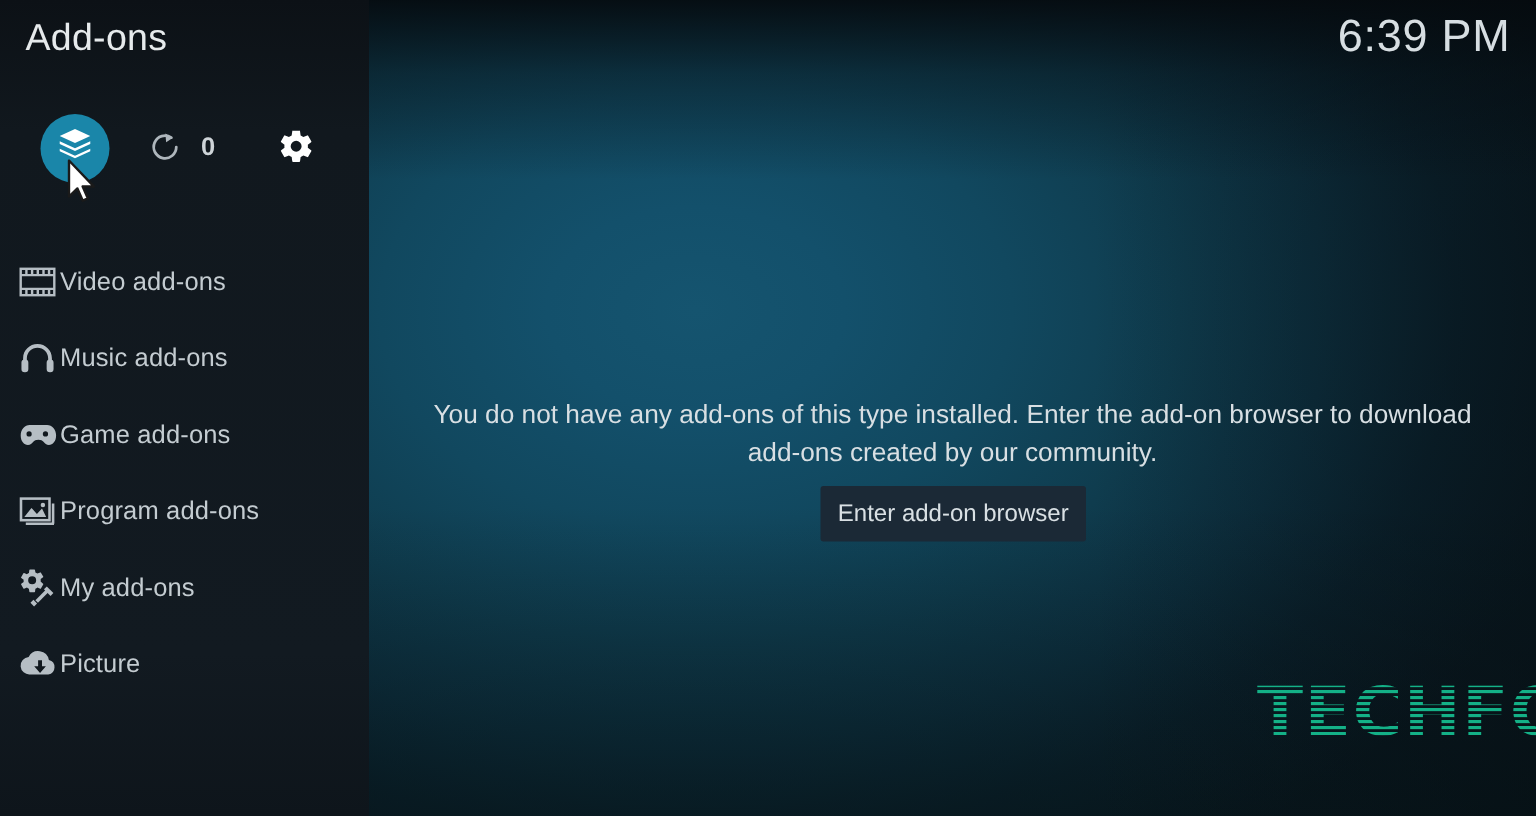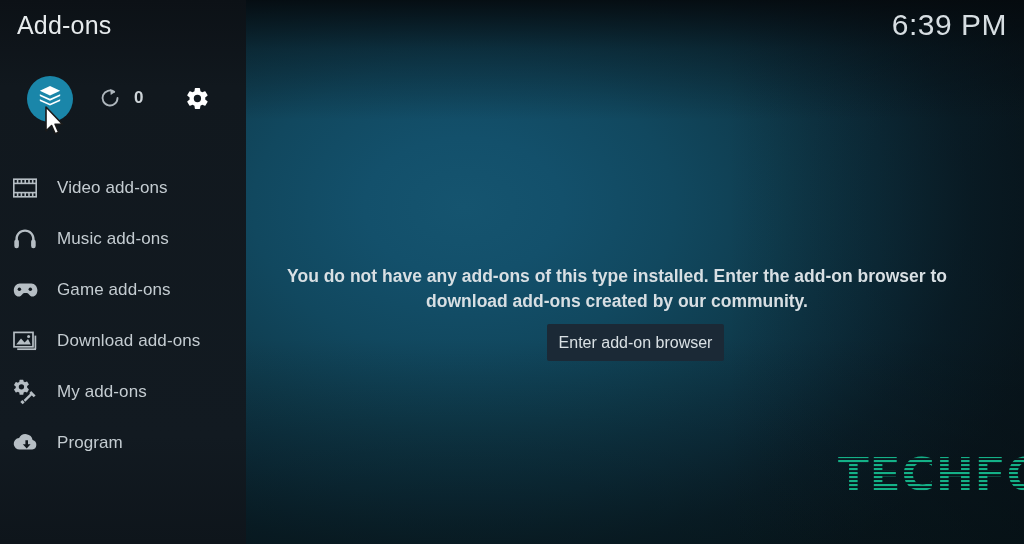--- a/index.html
+++ b/index.html
@@ -154,45 +154,44 @@
   .menu-icon {
     width: 30px;
     height: 30px;
     margin-left: 10px;
     display: flex;
     align-items: center;
     justify-content: center;
     flex: none;
   }
   .menu-label {
-    margin-left: 17px;
     font-size: 17px;
     color: #c4ccd1;
     font-weight: 400;
     letter-spacing: 0.1px;
   }
 
   
   .empty-state {
     position: absolute;
     left: 246px;
     top: 0;
     width: 778px;
     height: 544px;
   }
   .empty-msg {
     position: absolute;
-    left: 8px;
+    left: 26px;
     top: 264px;
     width: 726px;
     text-align: center;
     font-size: 17.5px;
     line-height: 25px;
     color: #d8dfe3;
-    font-weight: 700;
+    font-weight: 400;
   }
   .enter-browser-btn {
     position: absolute;
     left: 301px;
     top: 324px;
     width: 177px;
     height: 37px;
     background: #1b2936;
     border-radius: 2px;
     display: flex;
@@ -314,21 +313,21 @@
       <div class="menu-item">
         <span class="menu-icon">
           <svg width="26" height="24" viewBox="0 0 26 24" fill="none" stroke="#b6bec4" stroke-width="1.7">
             <rect x="2.0" y="3.4" width="19.0" height="14.4"></rect>
             <path d="M4.2 15.6 L9.0 9.6 L12.6 13.6 L16.0 10.0 L18.8 15.6 Z" fill="#b6bec4" stroke="none"></path>
             <circle cx="16.6" cy="7.6" r="1.5" fill="#b6bec4" stroke="none"></circle>
             <line x1="5.2" y1="20.2" x2="24.0" y2="20.2"></line>
             <line x1="23.4" y1="6.6" x2="23.4" y2="20.2"></line>
           </svg>
         </span>
-        <span class="menu-label">Download add-ons</span>
+        <span class="menu-label">Program add-ons</span>
       </div>
 
       <div class="menu-item">
         <span class="menu-icon">
           <svg width="28" height="26" viewBox="0 0 28 26" fill="#b6bec4">
             <path d="M16.1 8.6c.03-.25.05-.5.05-.76s-.02-.5-.05-.76l1.6-1.22a.38.38 0 0 0 .1-.49l-1.52-2.62a.38.38 0 0 0-.46-.16l-1.89.76a5.5 5.5 0 0 0-1.31-.76L12.33.98A.37.37 0 0 0 11.96.66H8.93a.37.37 0 0 0-.37.32l-.29 2.01c-.48.2-.91.46-1.31.76l-1.89-.76a.38.38 0 0 0-.46.16L3.09 5.77a.38.38 0 0 0 .1.49l1.6 1.22c-.04.25-.06.51-.06.76s.02.5.06.76l-1.6 1.22a.38.38 0 0 0-.1.49l1.52 2.62c.09.17.28.23.46.16l1.89-.76c.4.3.83.56 1.31.76l.29 2.01c.3.18.19.32.37.32h3.03c.19 0 .35-.14.37-.32l.29-2.01c.48-.2.91-.46 1.31-.76l1.89.76c.18.07.37 0 .46-.16l1.52-2.62a.38.38 0 0 0-.1-.49L16.1 8.6Zm-5.66 1.9a2.66 2.66 0 1 1 0-5.32 2.66 2.66 0 0 1 0 5.32Z"></path>
             <path d="M11.6 20.1l7.1-7.1 1.7 1.7-7.1 7.1Z" transform="translate(1,1)"></path>
             <path d="M20.2 12.0l4.4 4.4-1.9 1.9-4.4-4.4Z"></path>
             <path d="M11.3 20.9l2.4 2.4-2.0 2.0-2.4-2.4Z"></path>
           </svg>
@@ -336,21 +335,21 @@
         <span class="menu-label">My add-ons</span>
       </div>
 
       <div class="menu-item">
         <span class="menu-icon">
           <svg width="28" height="24" viewBox="0 0 28 24" fill="#b6bec4">
             <path d="M21.6 9.0a7.2 7.2 0 0 0-13.5-2.0A5.8 5.8 0 0 0 9.0 18.6h12.2a4.9 4.9 0 0 0 .4-9.6Z"></path>
             <path d="M14.4 9.2h2.6v4.0h2.6l-3.9 4.4-3.9-4.4h2.6Z" fill="#11181e"></path>
           </svg>
         </span>
-        <span class="menu-label">Program</span>
+        <span class="menu-label">Picture</span>
       </div>
 
     </div>
   </div>
 
   <div class="clock">6:39 PM</div>
 
   <div class="empty-state">
     <div class="empty-msg">You do not have any add-ons of this type installed. Enter the add-on browser to download add-ons created by our community.</div>
     <button class="enter-browser-btn">Enter add-on browser</button>

